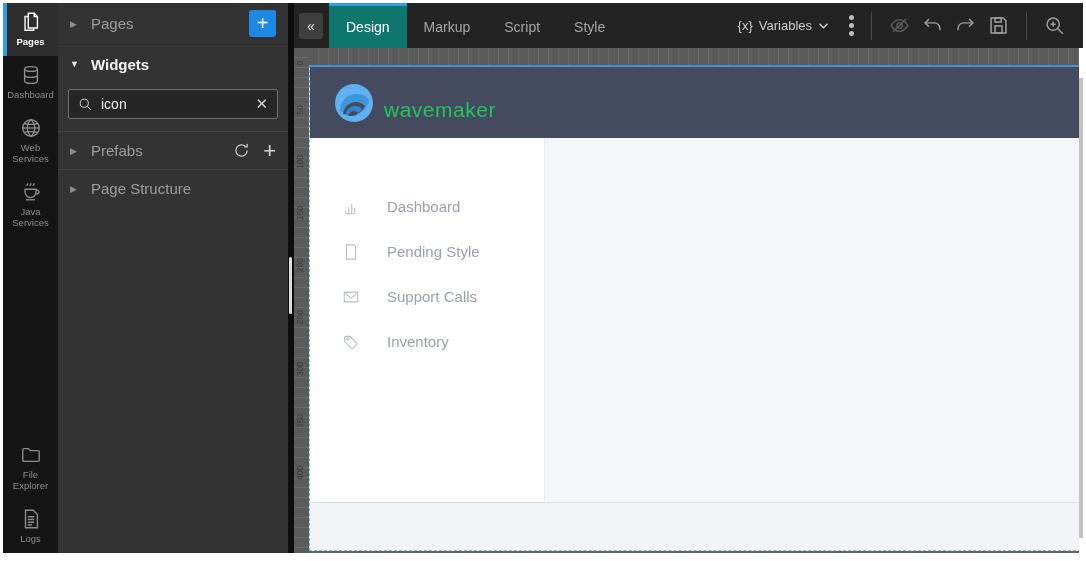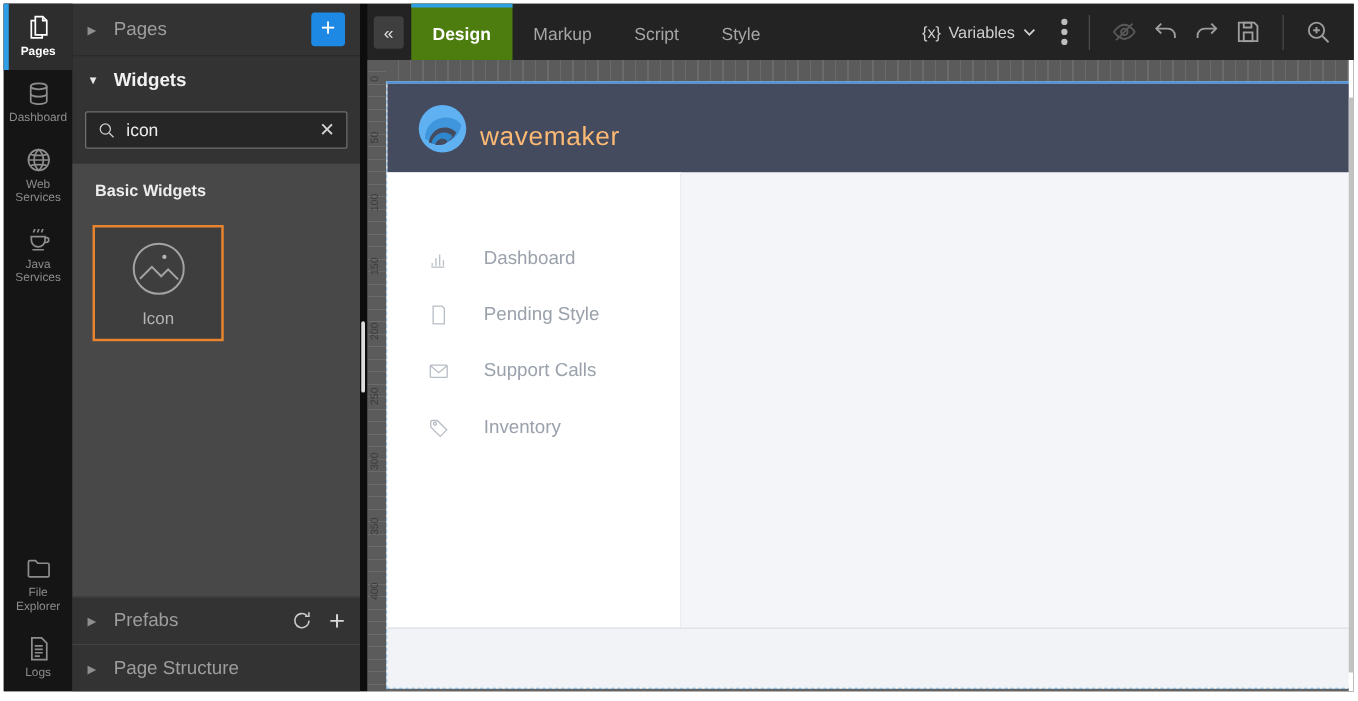--- a/index.html
+++ b/index.html
@@ -48,21 +48,21 @@
   .resize-handle { position:absolute; left:1px; top:254px; width:3px; height:57px; background:#dedede; border-radius:2px; }
 
   
   .main { flex:1; display:flex; flex-direction:column; min-width:0; }
   .tabbar { height:45px; flex-shrink:0; background:#232323; display:flex; align-items:stretch; }
   .collapse-btn { align-self:center; margin:0 6px 0 5px; width:24px; height:26px; background:#3f3f3f;
                   border-radius:3px; color:#e2e2e2; display:flex; align-items:center; justify-content:center;
                   font-size:14px; cursor:pointer; }
   .tab { padding:0 17px; display:flex; align-items:center; font-size:14px; color:#a6a6a6;
          border-top:3px solid transparent; cursor:pointer; }
-  .tab.active { background:#4d7c0f; color:#ffffff; font-weight:bold; border-top-color:#2e9fe6; }
+  .tab.active { background:#0f766e; color:#ffffff; font-weight:normal; border-top-color:#2e9fe6; }
   .toolbar { margin-left:auto; display:flex; align-items:center; padding-right:12px; color:#9e9e9e; }
   .vars { display:flex; align-items:center; gap:6px; color:#cfcfcf; font-size:13px; cursor:pointer; }
   .vars .glyph { font-size:13px; color:#cfcfcf; }
   .vars svg { width:11px; height:8px; stroke:#cfcfcf; fill:none; stroke-width:1.6; }
   .kebab { display:flex; flex-direction:column; gap:3px; padding:4px 6px; margin-left:14px; cursor:pointer; }
   .kebab i { width:5px; height:5px; border-radius:50%; background:#bdbdbd; }
   .tsep { width:1px; height:28px; background:#4a4a4a; margin:0 11px; }
   .tool-btn { padding:4px 6px; display:flex; align-items:center; cursor:pointer; }
   .tool-btn svg { width:21px; height:21px; stroke:#9e9e9e; fill:none; stroke-width:1.7; }
   .tool-btn.disabled svg { stroke:#595959; }
@@ -73,21 +73,21 @@
             background-image:repeating-linear-gradient(to right, transparent 0 9px, #6a6a6a 9px 10px); }
   .vruler { position:absolute; left:0; top:0; bottom:0; width:15px; background:#5b5b5b;
             background-image:repeating-linear-gradient(to bottom, transparent 0 9px, #6a6a6a 9px 10px); }
   .vtick { position:absolute; left:0; width:15px; height:14px; color:#3b3b3b; font-size:8.5px;
            transform:rotate(-90deg); text-align:center; }
   .canvas-page { position:absolute; left:15px; top:17px; width:772px; height:486px; background:#fff;
                  border:1px dashed #7fb6e3; border-top:2px solid #4a90d9;
                  display:flex; flex-direction:column; cursor:default; }
   .page-header { height:71px; flex-shrink:0; background:#454b5f; display:flex; align-items:center; padding-left:20px; }
   .logo-mark { width:48px; height:48px; }
-  .brand { color:#fdba74; font-size:21px; margin-left:6px; margin-top:14px; letter-spacing:.5px; }
+  .brand { color:#22c55e; font-size:21px; margin-left:6px; margin-top:14px; letter-spacing:.5px; }
   .page-body { flex:1; display:flex; background:#f4f5f9; min-height:0; }
   .page-nav { width:235px; flex-shrink:0; background:#ffffff; border-right:1px solid #ececf0; padding-top:46px; }
   .nav-item { display:flex; align-items:center; gap:27px; padding-left:32px; height:45px;
               color:#9aa1ab; font-size:15px; cursor:pointer;text-align:center; }
   .nav-item svg { width:18px; height:18px; stroke:#b7bdc5; fill:none; stroke-width:1.4; flex-shrink:0; }
   .page-footer { height:48px; flex-shrink:0; background:#f1f3f7; border-top:1px solid #dcdfe5; }
   .right-strip { position:absolute; right:0; top:0; bottom:0; width:4px; background:#ffffff; }
   .scroll-thumb { position:absolute; right:0; top:30px; width:4px; height:460px; background:#c2c2c2; }
 </style>
 </head>
@@ -157,31 +157,20 @@
       <span>Widgets</span>
     </div>
     <div class="search-wrap">
       <div class="search-box">
         <svg viewBox="0 0 24 24">
             <circle cx="10" cy="10" r="6.5"></circle>
             <path d="M15 15l5.5 5.5"></path>
           </svg>
         <span>icon</span>
         <span class="clear-x">✕</span>
-      </div>
-    </div>
-    <div class="widgets-body">
-      <div class="bw-title">Basic Widgets</div>
-      <div class="tile">
-        <svg viewBox="0 0 46 46">
-            <circle cx="23" cy="23" r="20"></circle>
-            <path d="M8 31l9.5-9.5 7.5 7.5 5.5-5.5 8 8"></path>
-            <circle cx="27.5" cy="13.5" r="1.7" fill="currentColor" stroke="none"></circle>
-          </svg>
-        <span>Icon</span>
       </div>
     </div>
     <div class="bottom-row">
       <span class="caret">▶</span>
       <span>Prefabs</span>
       <span class="row-icons">
         <svg viewBox="0 0 24 24">
             <path d="M20 12a8 8 0 1 1-2.4-5.7"></path>
             <path d="M20 2.5V7h-4.5"></path>
           </svg>

